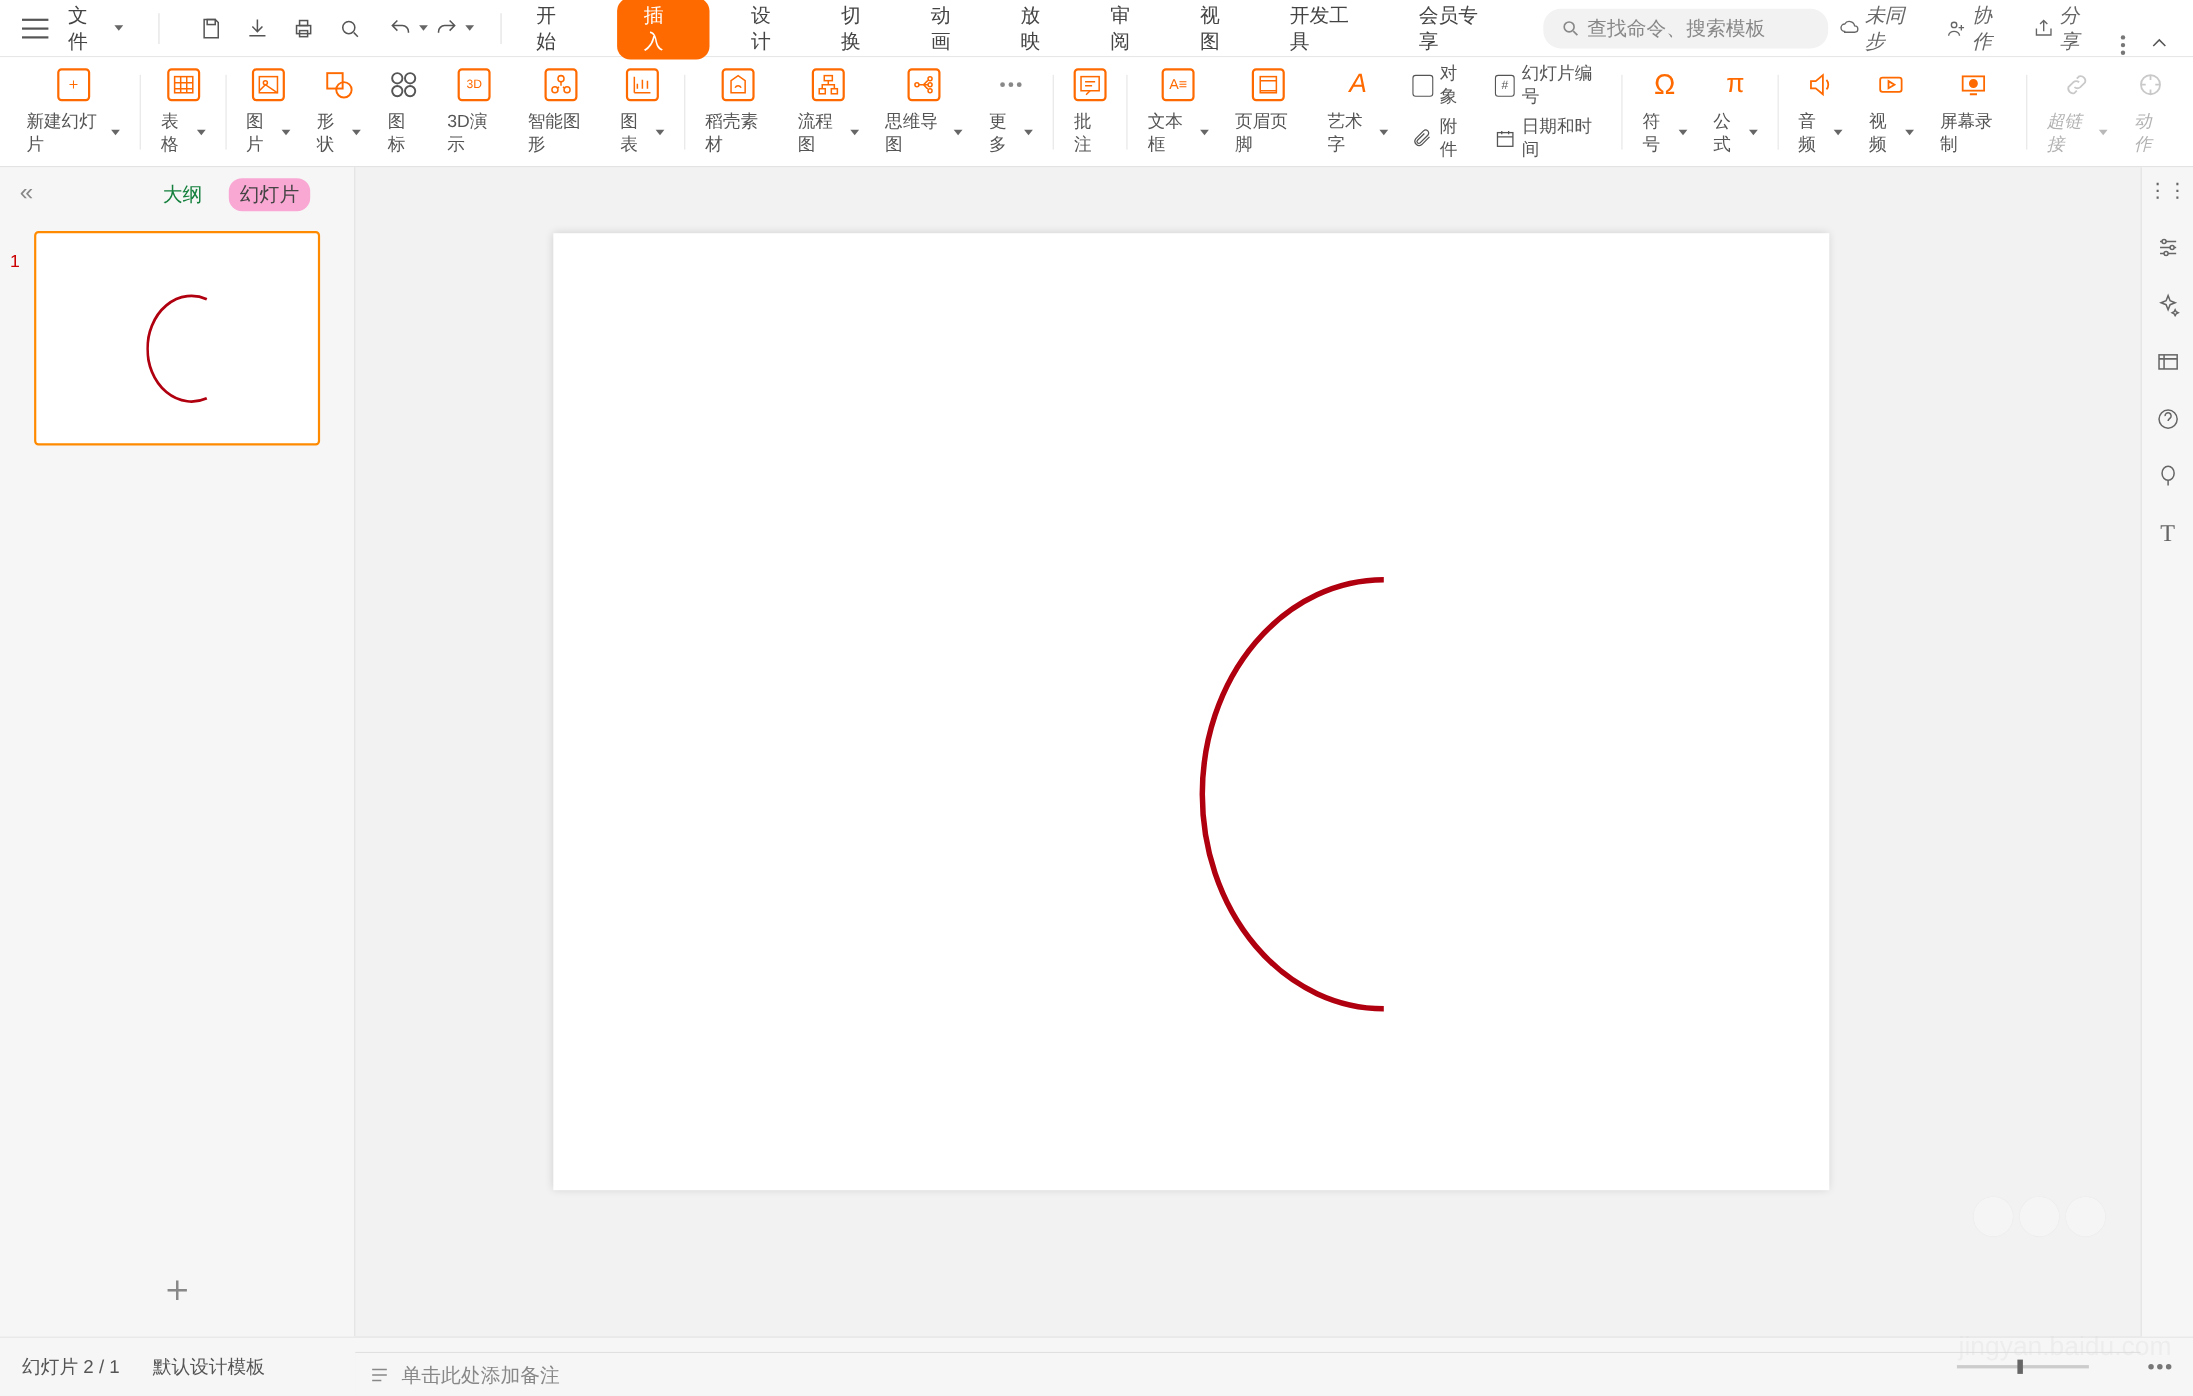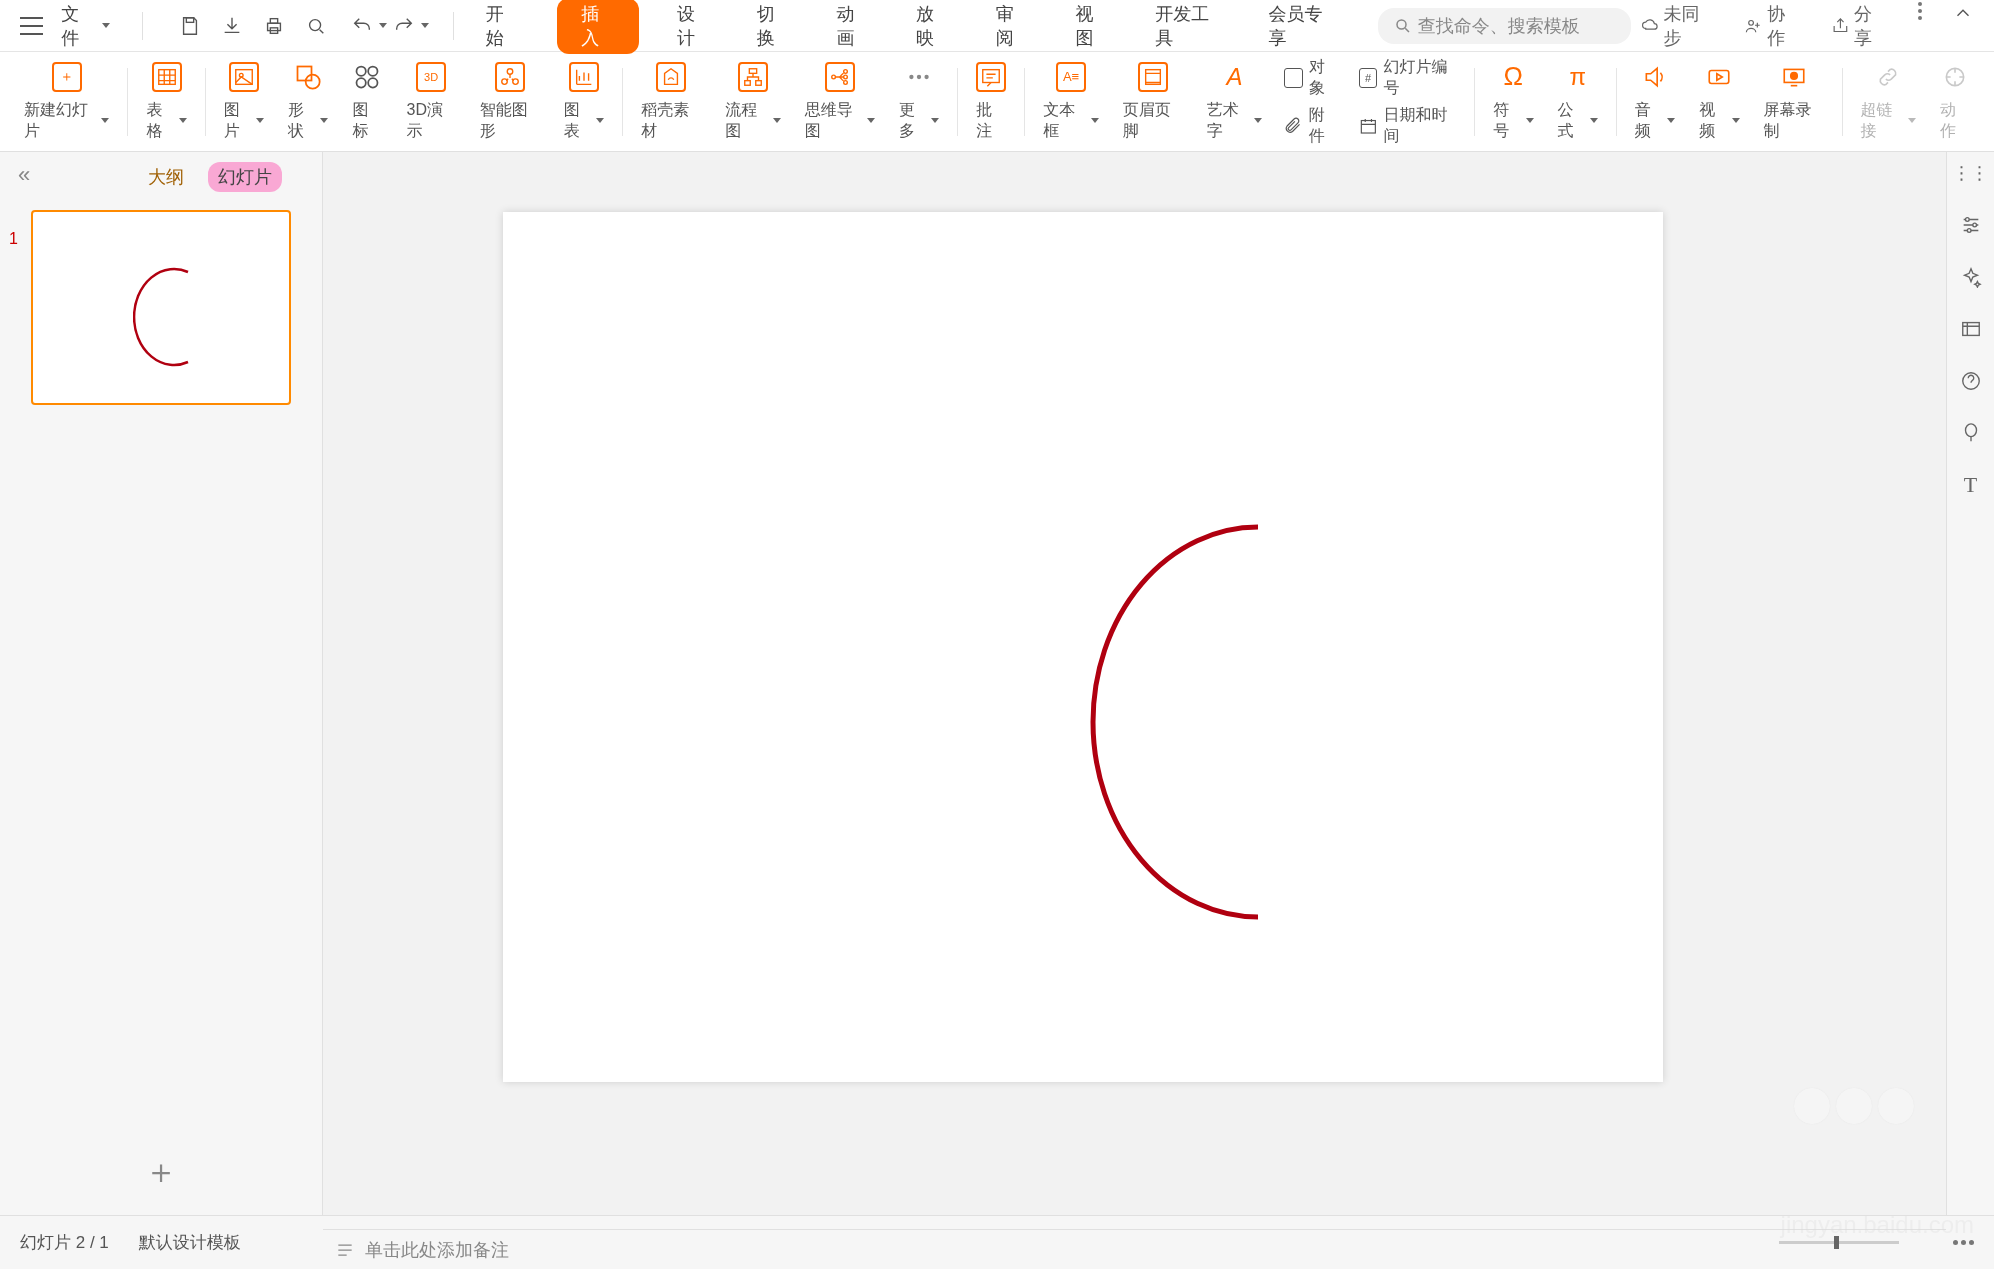--- a/index.html
+++ b/index.html
@@ -10,39 +10,39 @@
 .file-btn { display: flex; align-items: center; gap: 6px; padding: 4px 8px; cursor: pointer; }
 .file-btn .caret { border-top: 5px solid #666; border-left: 4px solid transparent; border-right: 4px solid transparent; }
 .qa-group { display: flex; gap: 20px; margin-left: 12px; }
 .qa-icon { width: 22px; height: 22px; display: flex; align-items: center; justify-content: center; cursor: pointer; color: #555; }
 .undo-group { display: flex; align-items: center; gap: 6px; margin-left: 14px; }
 .sep { width: 1px; height: 28px; background: #e0e0e0; margin: 0 14px; }
 .tabs { display: flex; gap: 30px; }
 .tab { padding: 4px 8px; cursor: pointer; border-radius: 12px; }
 .tab.active { background: #ff6a00; color: #fff; padding: 4px 24px; }
 .search-box { display: flex; align-items: center; gap: 6px; background: #f2f2f2; border-radius: 16px; padding: 6px 16px; margin-left: 24px; width: 260px; cursor: text; color: #888; }
-.top-right { margin-left: auto; display: flex; align-items: flex-start; gap: 30px; }
+.top-right { margin-left: auto; display: flex; align-items: flex-end; gap: 20px; font-style: italic; }
 .tr-item { display: flex; align-items: center; gap: 4px; cursor: pointer; color: #666; }
 .dots-v { display: flex; flex-direction: column; gap: 3px; cursor: pointer; }
 .dots-v span { width: 4px; height: 4px; background: #777; border-radius: 50%; }
 .ribbon { height: 100px; background: #fff; border-bottom: 1px solid #e0e0e0; display: flex; align-items: center; padding: 0 12px; }
 .rib-item { display: flex; flex-direction: column; align-items: center; gap: 8px; padding: 0 12px; cursor: pointer; color: #555; }
 .rib-item .ico { width: 30px; height: 30px; border: 2px solid #ff6a00; border-radius: 4px; display: flex; align-items: center; justify-content: center; color: #ff6a00; font-size: 14px; }
 .rib-item .lbl { font-size: 16px; display: flex; align-items: center; gap: 3px; }
 .rib-item .lbl .caret { border-top: 5px solid #666; border-left: 4px solid transparent; border-right: 4px solid transparent; }
 .rib-sep { width: 1px; height: 68px; background: #e5e5e5; margin: 0 6px; }
 .rib-side { display: flex; flex-direction: column; gap: 6px; padding: 0 10px; font-size: 16px; }
 .rib-side-row { display: flex; align-items: center; gap: 6px; cursor: pointer; color: #555; }
 .rib-side-row .ic { width: 20px; height: 20px; border: 1.5px solid #555; border-radius: 3px; }
-.disabled { opacity: 0.45; }
+.disabled { opacity: 0.45; font-style: italic; }
 .main-area { display: flex; height: 1063px; }
 .thumb-panel { width: 323px; background: #f6f6f6; border-right: 1px solid #e0e0e0; position: relative; }
 .collapse-btn { position: absolute; top: 10px; left: 18px; font-size: 22px; color: #888; cursor: pointer; }
 .thumb-tabs { display: flex; gap: 14px; justify-content: flex-end; padding: 10px 40px 8px 0; align-items: center; }
-.thumb-tab { font-size: 18px; color: #a16207; cursor: pointer; padding: 3px 10px; }
+.thumb-tab { font-size: 18px; color: #15803d; cursor: pointer; padding: 3px 10px; }
 .thumb-tab.active { background: #f9a8d4; border-radius: 12px; color: #444; }
 .slide-thumb { margin: 10px auto; width: 260px; height: 195px; background: #fff; border: 2px solid #ff8a00; border-radius: 4px; position: relative; }
 .slide-num { position: absolute; left: -24px; top: 18px; color: #c00; font-size: 16px; }
 .add-slide { position: absolute; bottom: 20px; left: 50%; transform: translateX(-50%); font-size: 34px; color: #888; cursor: pointer; }
 .canvas-wrap { flex: 1; position: relative; overflow: hidden; }
 .slide-canvas { position: absolute; left: 180px; top: 60px; width: 1160px; height: 870px; background: #fff; box-shadow: 0 0 8px rgba(0,0,0,0.15); }
 .big-arc { position: absolute; left: 550px; top: 300px; }
 .notes-bar { position: absolute; bottom: 0; left: 323px; right: 48px; height: 40px; background: #f6f6f6; border-top: 1px solid #e0e0e0; display: flex; align-items: center; padding: 0 12px; gap: 10px; color: #888; cursor: text; }
 .right-strip { width: 48px; background: #f6f6f6; border-left: 1px solid #e0e0e0; display: flex; flex-direction: column; align-items: center; padding-top: 8px; gap: 26px; }
 .right-strip .rs-ic { width: 26px; height: 26px; display: flex; align-items: center; justify-content: center; cursor: pointer; color: #666; }

